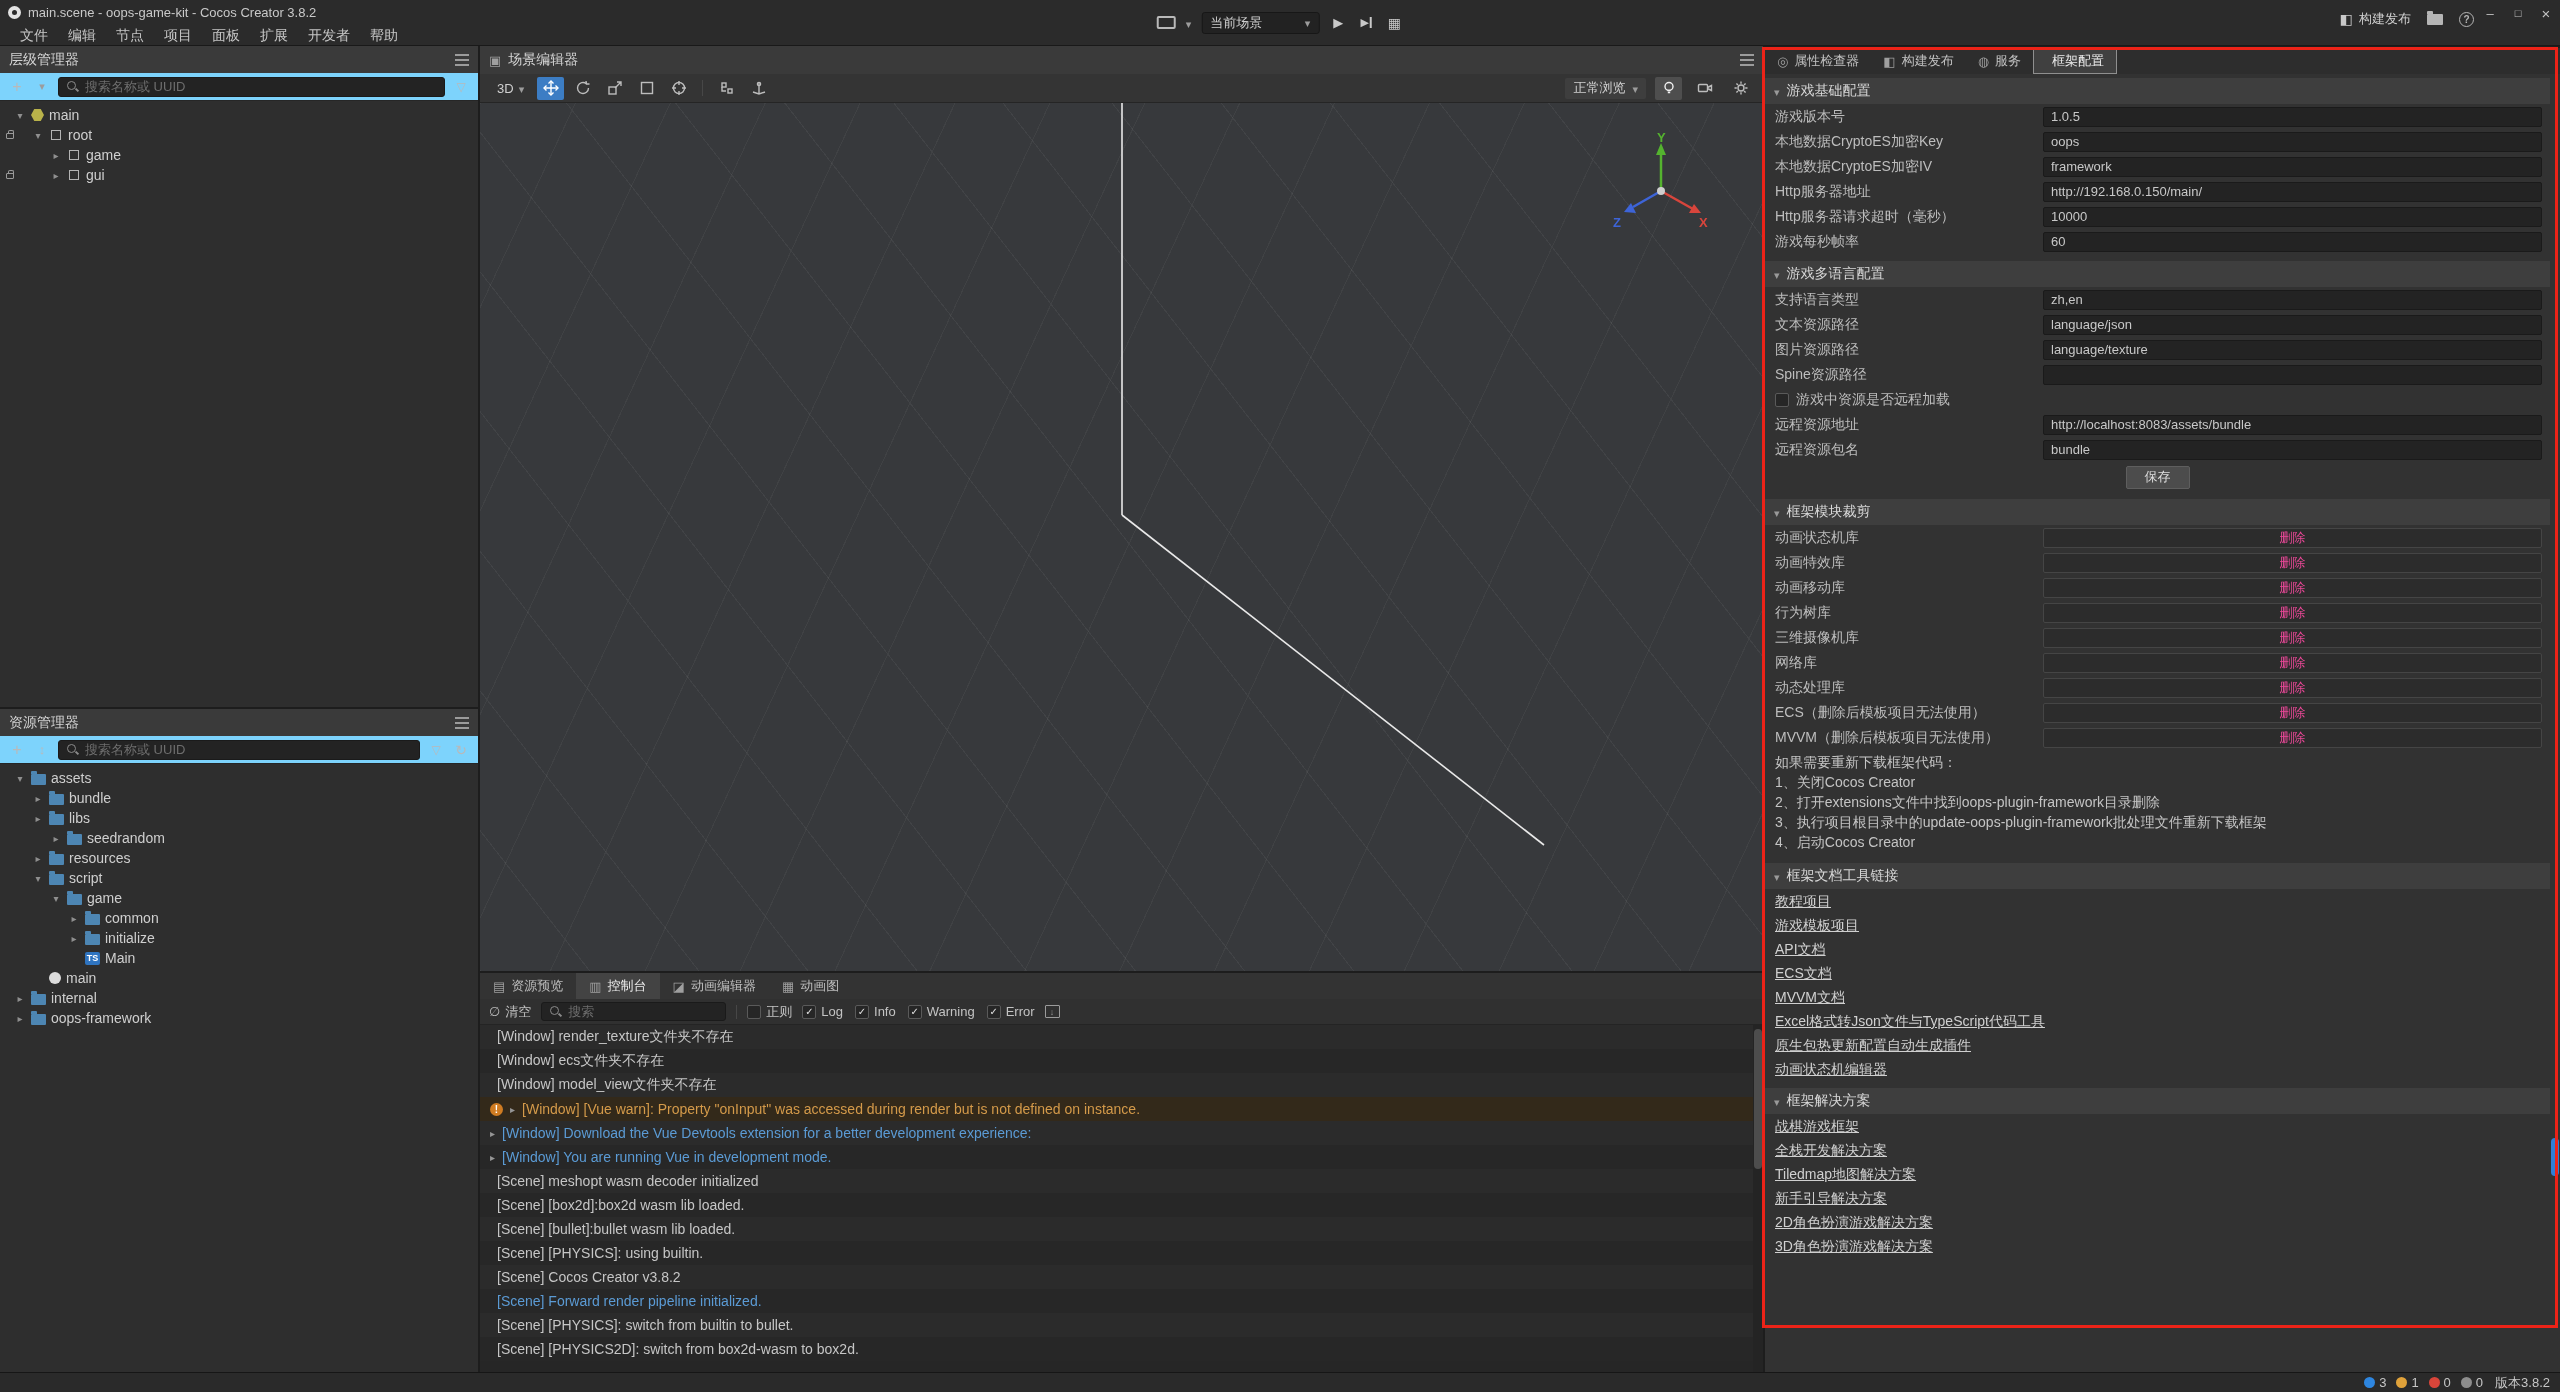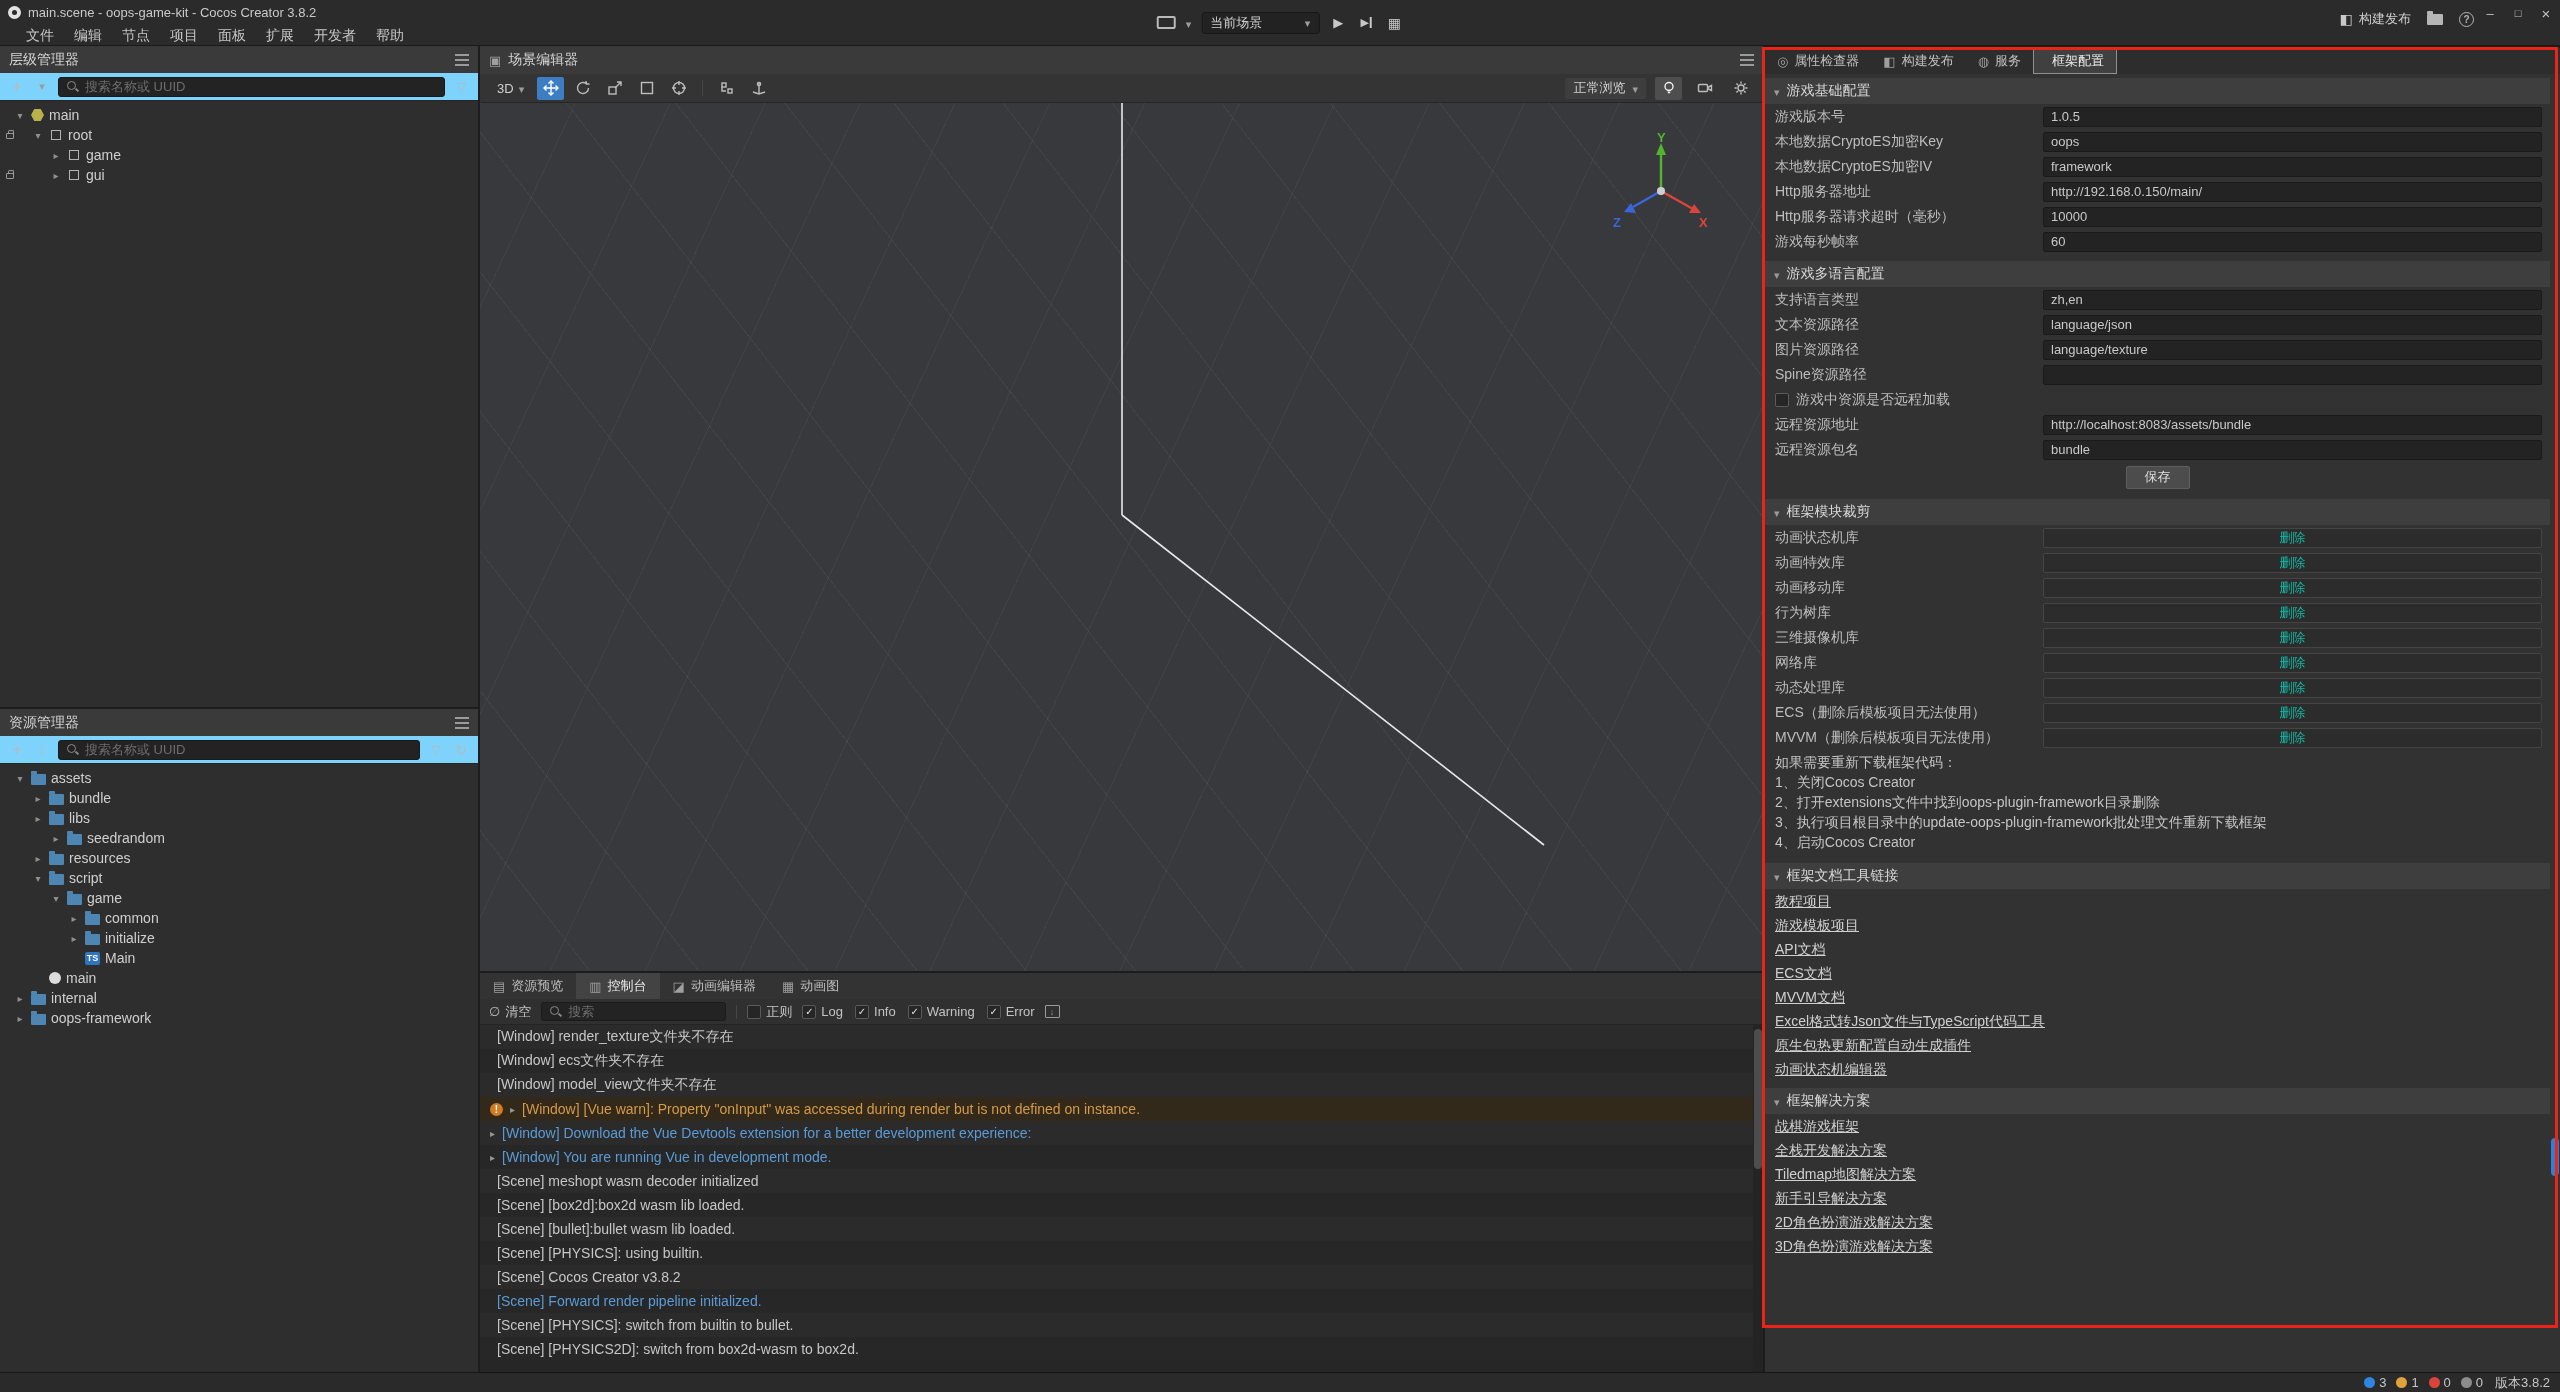--- a/index.html
+++ b/index.html
@@ -6,21 +6,21 @@
   html,body{width:2560px;height:1392px;overflow:hidden}
   body{background:#1d1d1d;font-family:"Liberation Sans","DejaVu Sans",sans-serif;color:#c8c8c8;font-size:14px}
   .window{position:absolute;inset:0}
 
   
   .header{position:absolute;top:0;left:0;right:0;height:46px;background:#2b2b2b;border-bottom:1px solid #191919;z-index:10}
   .title-row{display:flex;align-items:center;height:25px;padding-left:8px;gap:7px}
   .app-logo{width:13px;height:13px;border-radius:50%;background:#e3e3e3;position:relative;flex:none}
   .app-logo::after{content:"";position:absolute;left:4px;top:4px;width:5px;height:5px;border-radius:50%;background:#2b2b2b}
   .app-title{font-size:13px;color:#c9c9c9}
-  .menu-row{display:flex;align-items:flex-end;height:21px;padding-left:16px}
+  .menu-row{display:flex;align-items:flex-end;height:21px;padding-left:10px}
   .menu-item{padding:0 10px;font-size:14px;color:#c6c6c6;height:100%;display:flex;align-items:center;cursor:default}
   .center-controls{position:absolute;left:50%;top:50%;transform:translate(-50%,-50%);display:flex;align-items:center;gap:10px}
   .icon-device{width:19px;height:13px;border:2px solid #b9b9b9;border-radius:2px}
   .g-caret::before{content:"▾";color:#9c9c9c;font-size:11px}
   .dropdown{min-width:118px;height:22px;background:#222;border:1px solid #171717;border-radius:3px;display:flex;align-items:center;justify-content:space-between;gap:8px;padding:0 8px;font-size:13px;color:#cfcfcf}
   .g-play::before{content:"▶";font-size:13px;color:#c9c9c9}
   .g-step{display:flex;align-items:center;gap:1px}
   .g-step::before{content:"▶";font-size:11px;color:#c9c9c9}
   .g-step::after{content:"";width:2px;height:11px;background:#c9c9c9}
   .g-layout::before{content:"▦";font-size:14px;color:#c9c9c9}
@@ -136,21 +136,21 @@
   .insp-body{flex:1;position:relative;overflow:hidden;padding-right:10px}
   .section-header{height:26px;margin-top:7px;background:#3e3e3e;display:flex;align-items:center;gap:7px;padding:0 9px;font-size:14px;color:#d8d8d8}
   .section-header:first-child{margin-top:4px}
   .g-chev::before{content:"▾";color:#9a9a9a;font-size:11px}
   .prop-row{height:25px;display:flex;align-items:center;padding:0 8px 0 10px}
   .prop-label{flex:0 0 268px;font-size:14px;color:#bdbdbd;overflow:hidden;white-space:nowrap}
   .prop-input{flex:1;height:20px;background:#232323;border:1px solid #1a1a1a;border-radius:2px;color:#c8c8c8;font-size:13px;padding:0 7px;font-family:inherit;outline:none}
   .cb-row{height:25px;display:flex;align-items:center;gap:7px;padding-left:10px;font-size:14px;color:#bdbdbd}
   .save-row{height:30px;display:flex;align-items:center;justify-content:center}
   .save-btn{min-width:64px;height:23px;background:#4c4c4c;border:1px solid #5e5e5e;border-radius:2px;color:#dedede;font-size:13px;font-family:Liberation Serif, serif}
-  .del-btn{flex:1;height:20px;background:#2c2c2c;border:1px solid #454545;border-radius:2px;color:#14b8a6;font-size:13px;font-family:inherit}
+  .del-btn{flex:1;height:20px;background:#2c2c2c;border:1px solid #454545;border-radius:2px;color:#ec4899;font-size:13px;font-family:inherit}
   .note-line{padding:0 10px;height:20px;line-height:20px;font-size:14px;color:#c4c4c4;white-space:nowrap;overflow:hidden}
   .notes{padding:2px 0 4px}
   .doc-link{display:block;margin:0 10px;height:24px;line-height:24px;font-size:14px;color:#d0d0d0;text-decoration:underline;white-space:nowrap}
   .thumb-blue{position:absolute;right:1px;top:1064px;width:8px;height:38px;border-radius:4px;background:#2f7fd6}
 
   
   .statusbar{position:absolute;left:0;right:0;bottom:0;height:20px;background:#2a2a2a;border-top:1px solid #161616;display:flex;align-items:center;justify-content:flex-end;gap:12px;padding:0 10px;font-size:13px;color:#c6c6c6;z-index:10}
   .badge{display:flex;align-items:center;gap:4px}
   .dot{width:11px;height:11px;border-radius:50%}
   .dot[data-color="blue"]{background:#2e86e0}

